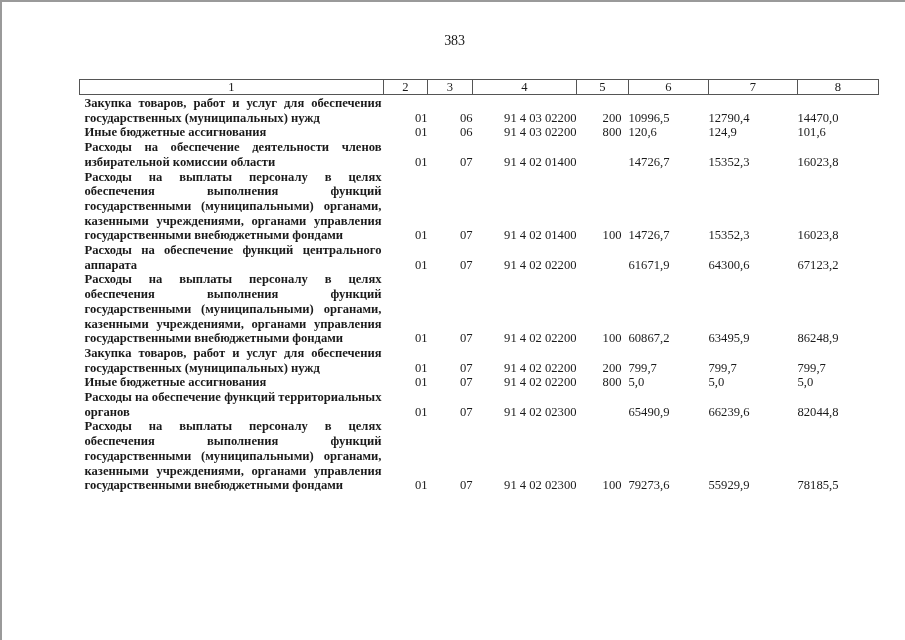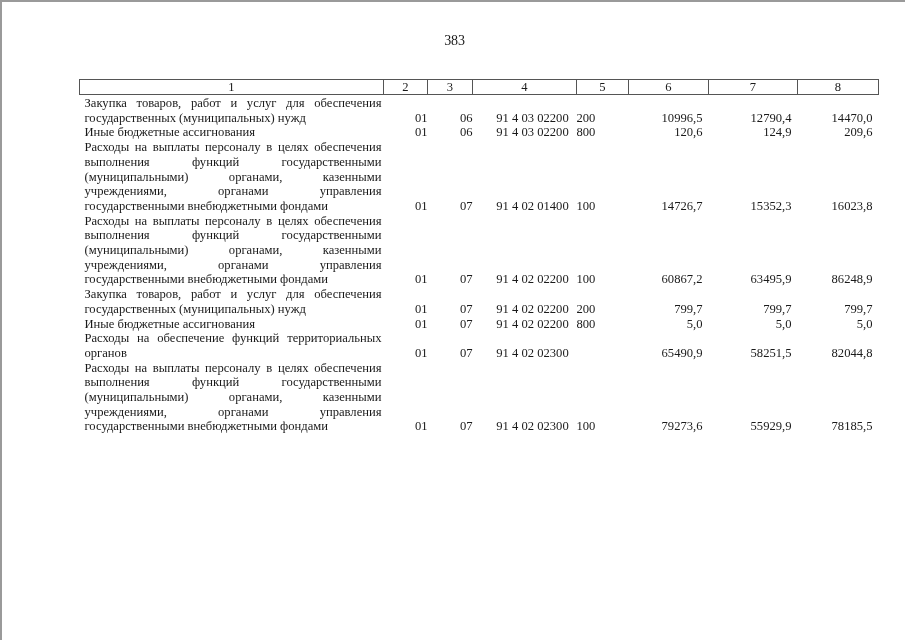--- a/index.html
+++ b/index.html
@@ -70,35 +70,36 @@
       vertical-align: bottom;
       white-space: nowrap;
     }
     tbody td.name {
       white-space: normal;
       text-align: justify;
       text-align-last: left;
       padding-left: 5px;
       padding-right: 2px;
       hyphens: manual;
+      font-weight: bold;
     }
     tbody td.sec, tbody td.sub {
       text-align: right;
       padding-left: 4px;
     }
     tbody td.csr {
-      text-align: center;
+      text-align: right;
       padding-left: 16px;
     }
     tbody td.vr {
+      text-align: right;
+      padding-right: 7px;
+    }
+    tbody td.num {
       text-align: left;
-      padding-right: 7px;
-    }
-    tbody td.num {
-      text-align: right;
       padding-right: 6px;
     }
     tbody tr:first-child td { padding-top: 1px; }
   </style>
 </head>
 <body>
 
 <div class="page">
   <div class="page-number">383</div>
 
@@ -137,33 +138,53 @@
           <td class="num">14470,0</td>
         </tr>
         <tr>
           <td class="name">Иные бюджетные ассигнования</td>
           <td class="sec">01</td>
           <td class="sub">06</td>
           <td class="csr">91 4 03 02200</td>
           <td class="vr">800</td>
           <td class="num">120,6</td>
           <td class="num">124,9</td>
-          <td class="num">209,6</td>
+          <td class="num">101,6</td>
+        </tr>
+        <tr>
+          <td class="name">Расходы на обеспечение деятельности членов избирательной комиссии области</td>
+          <td class="sec">01</td>
+          <td class="sub">07</td>
+          <td class="csr">91 4 02 01400</td>
+          <td class="vr"></td>
+          <td class="num">14726,7</td>
+          <td class="num">15352,3</td>
+          <td class="num">16023,8</td>
         </tr>
         <tr>
           <td class="name">Расходы на выплаты персоналу в целях обеспечения выполнения функций государственными (муниципальными) органами, казенными учреждениями, органами управления государственными внебюджетными фондами</td>
           <td class="sec">01</td>
           <td class="sub">07</td>
           <td class="csr">91 4 02 01400</td>
           <td class="vr">100</td>
           <td class="num">14726,7</td>
           <td class="num">15352,3</td>
           <td class="num">16023,8</td>
         </tr>
         <tr>
+          <td class="name">Расходы на обеспечение функций центрального аппарата</td>
+          <td class="sec">01</td>
+          <td class="sub">07</td>
+          <td class="csr">91 4 02 02200</td>
+          <td class="vr"></td>
+          <td class="num">61671,9</td>
+          <td class="num">64300,6</td>
+          <td class="num">67123,2</td>
+        </tr>
+        <tr>
           <td class="name">Расходы на выплаты персоналу в целях обеспечения выполнения функций государственными (муниципальными) органами, казенными учреждениями, органами управления государственными внебюджетными фондами</td>
           <td class="sec">01</td>
           <td class="sub">07</td>
           <td class="csr">91 4 02 02200</td>
           <td class="vr">100</td>
           <td class="num">60867,2</td>
           <td class="num">63495,9</td>
           <td class="num">86248,9</td>
         </tr>
         <tr>
@@ -186,21 +207,21 @@
           <td class="num">5,0</td>
           <td class="num">5,0</td>
         </tr>
         <tr>
           <td class="name">Расходы на обеспечение функций территориальных органов</td>
           <td class="sec">01</td>
           <td class="sub">07</td>
           <td class="csr">91 4 02 02300</td>
           <td class="vr"></td>
           <td class="num">65490,9</td>
-          <td class="num">58251,5</td>
+          <td class="num">66239,6</td>
           <td class="num">82044,8</td>
         </tr>
         <tr>
           <td class="name">Расходы на выплаты персоналу в целях обеспечения выполнения функций государственными (муниципальными) органами, казенными учреждениями, органами управления государственными внебюджетными фондами</td>
           <td class="sec">01</td>
           <td class="sub">07</td>
           <td class="csr">91 4 02 02300</td>
           <td class="vr">100</td>
           <td class="num">79273,6</td>
           <td class="num">55929,9</td>

